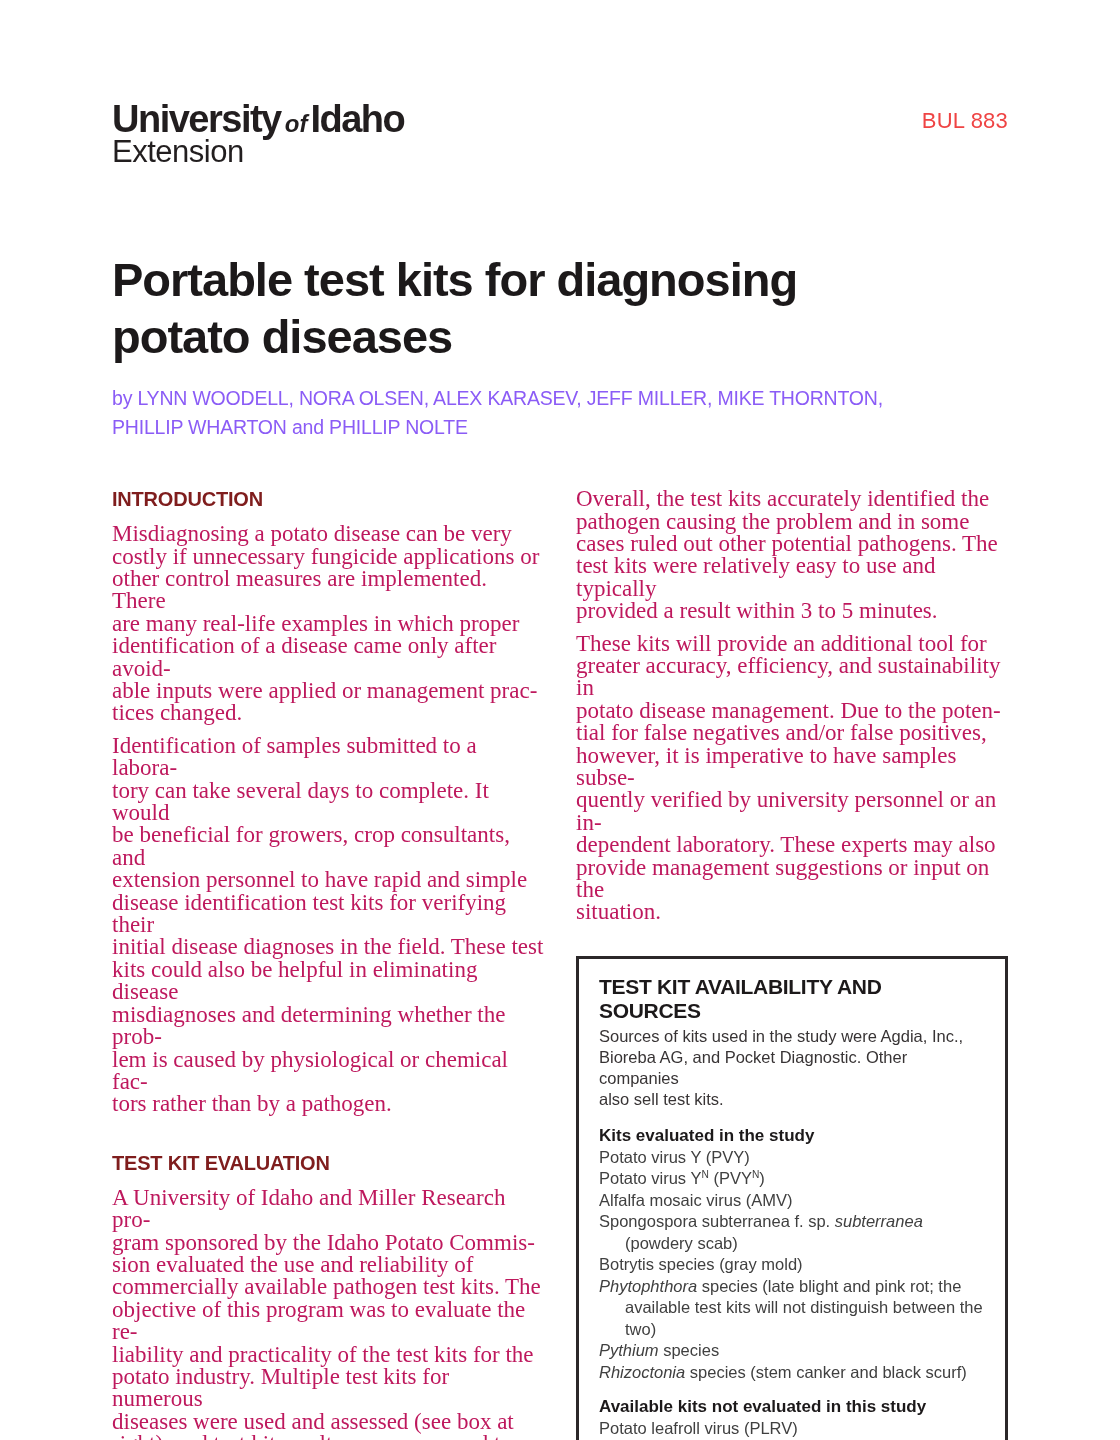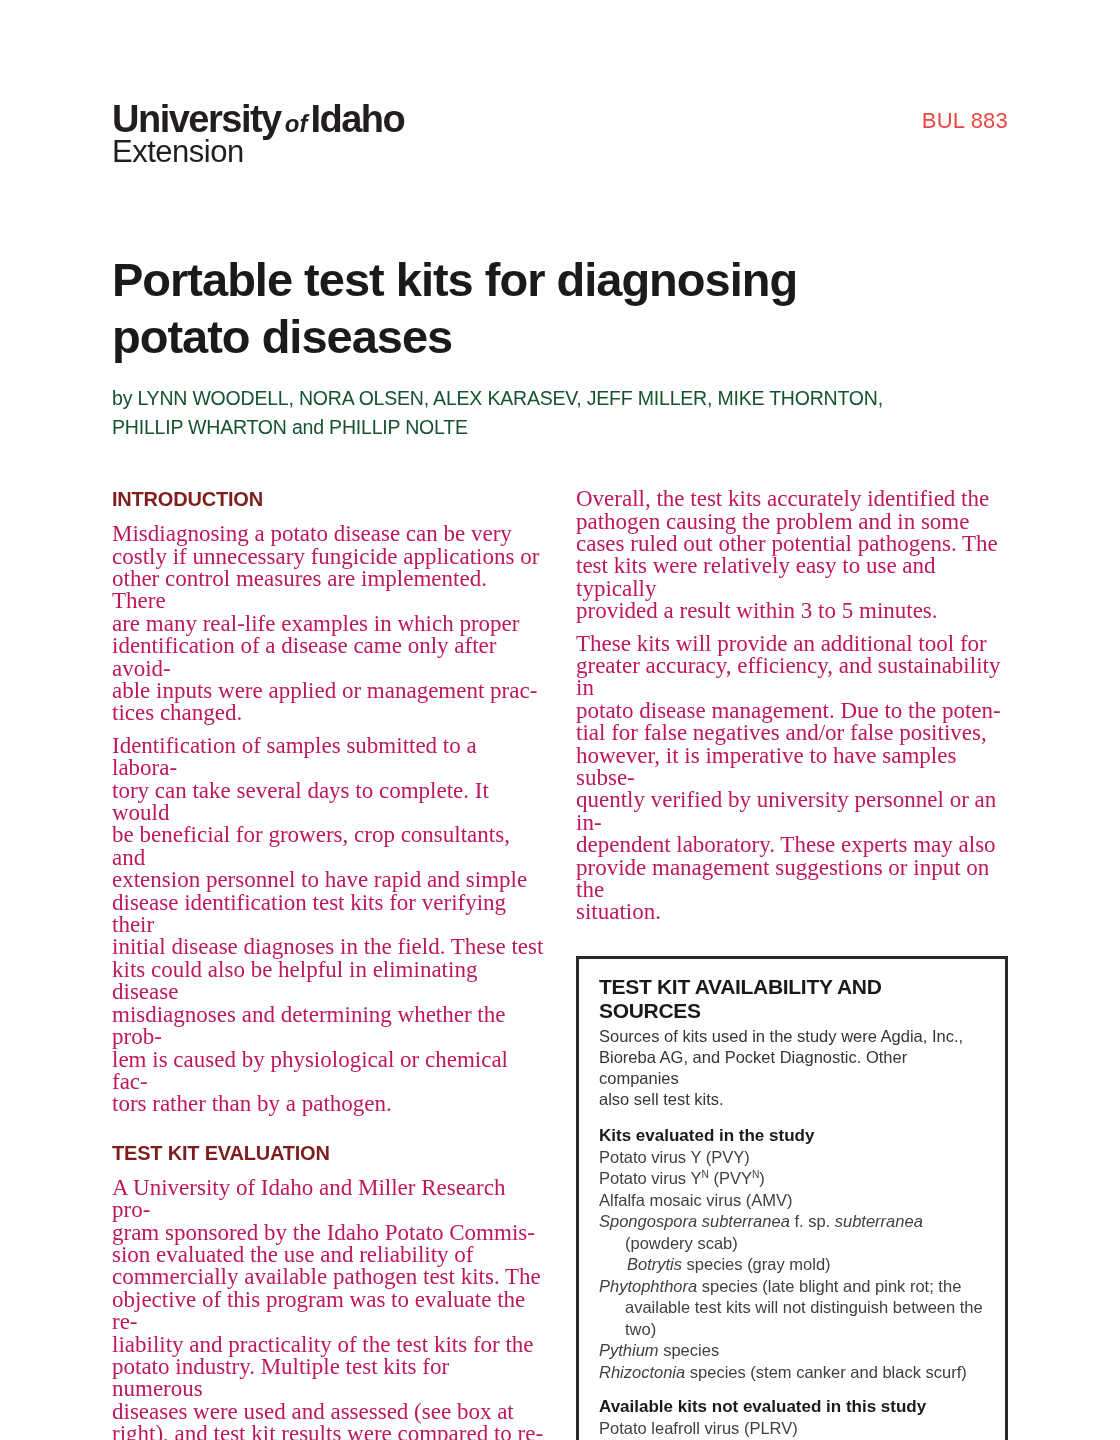--- a/index.html
+++ b/index.html
@@ -56,38 +56,38 @@
     letter-spacing: -1px;
     line-height: 1.22;
     color: #1c191a;
     white-space: pre-line;
   }
   .byline {
     margin-top: 18px;
     font-size: 19.5px;
     line-height: 1.5;
     letter-spacing: -0.2px;
-    color: #14532d;
+    color: #8b5cf6;
     white-space: pre-line;
   }
   
   .columns {
     margin-top: 46px;
     display: grid;
     grid-template-columns: 1fr 1fr;
     column-gap: 32px;
   }
   h2.section-heading {
     font-size: 20px;
     font-weight: 700;
     letter-spacing: -0.2px;
     color: #7f1d1d;
     margin: 0 0 12px 0;
   }
-  h2.section-heading.spaced { margin-top: 26px; }
+  h2.section-heading.spaced { margin-top: 36px; }
   p.body-para {
     font-family: "Liberation Serif", serif;
     font-size: 23px;
     line-height: 22.4px;
     color: #be185d;
     white-space: pre-line;
     margin: 0 0 10px 0;
   }
   
   .kit-box {
@@ -214,25 +214,25 @@
             <div class="kit-item">
               <div><span>Potato virus Y (PVY)</span></div>
             </div>
             <div class="kit-item">
               <div><span>Potato virus Y</span><sup>N</sup><span> (PVY</span><sup>N</sup><span>)</span></div>
             </div>
             <div class="kit-item">
               <div><span>Alfalfa mosaic virus (AMV)</span></div>
             </div>
             <div class="kit-item">
-              <div><span style="font-style: italic; margin-top: 44px;">Spongospora subterranea</span><span> f. sp. </span><span style="font-style: italic;">subterranea</span></div>
+              <div><span style=" margin-top: 44px;">Spongospora subterranea</span><span> f. sp. </span><span style="font-style: italic;">subterranea</span></div>
               <div class="kit-cont">(powdery scab)</div>
             </div>
             <div class="kit-item">
-              <div><span style="font-style: italic; margin-left: 28px;">Botrytis</span><span> species (gray mold)</span></div>
+              <div><span style="">Botrytis</span><span> species (gray mold)</span></div>
             </div>
             <div class="kit-item">
               <div><span style="font-style: italic;">Phytophthora</span><span> species (late blight and pink rot; the</span></div>
               <div class="kit-cont">available test kits will not distinguish between the two)</div>
             </div>
             <div class="kit-item">
               <div><span style="font-style: italic;">Pythium</span><span> species</span></div>
             </div>
             <div class="kit-item">
               <div><span style="font-style: italic;">Rhizoctonia</span><span> species (stem canker and black scurf)</span></div>

